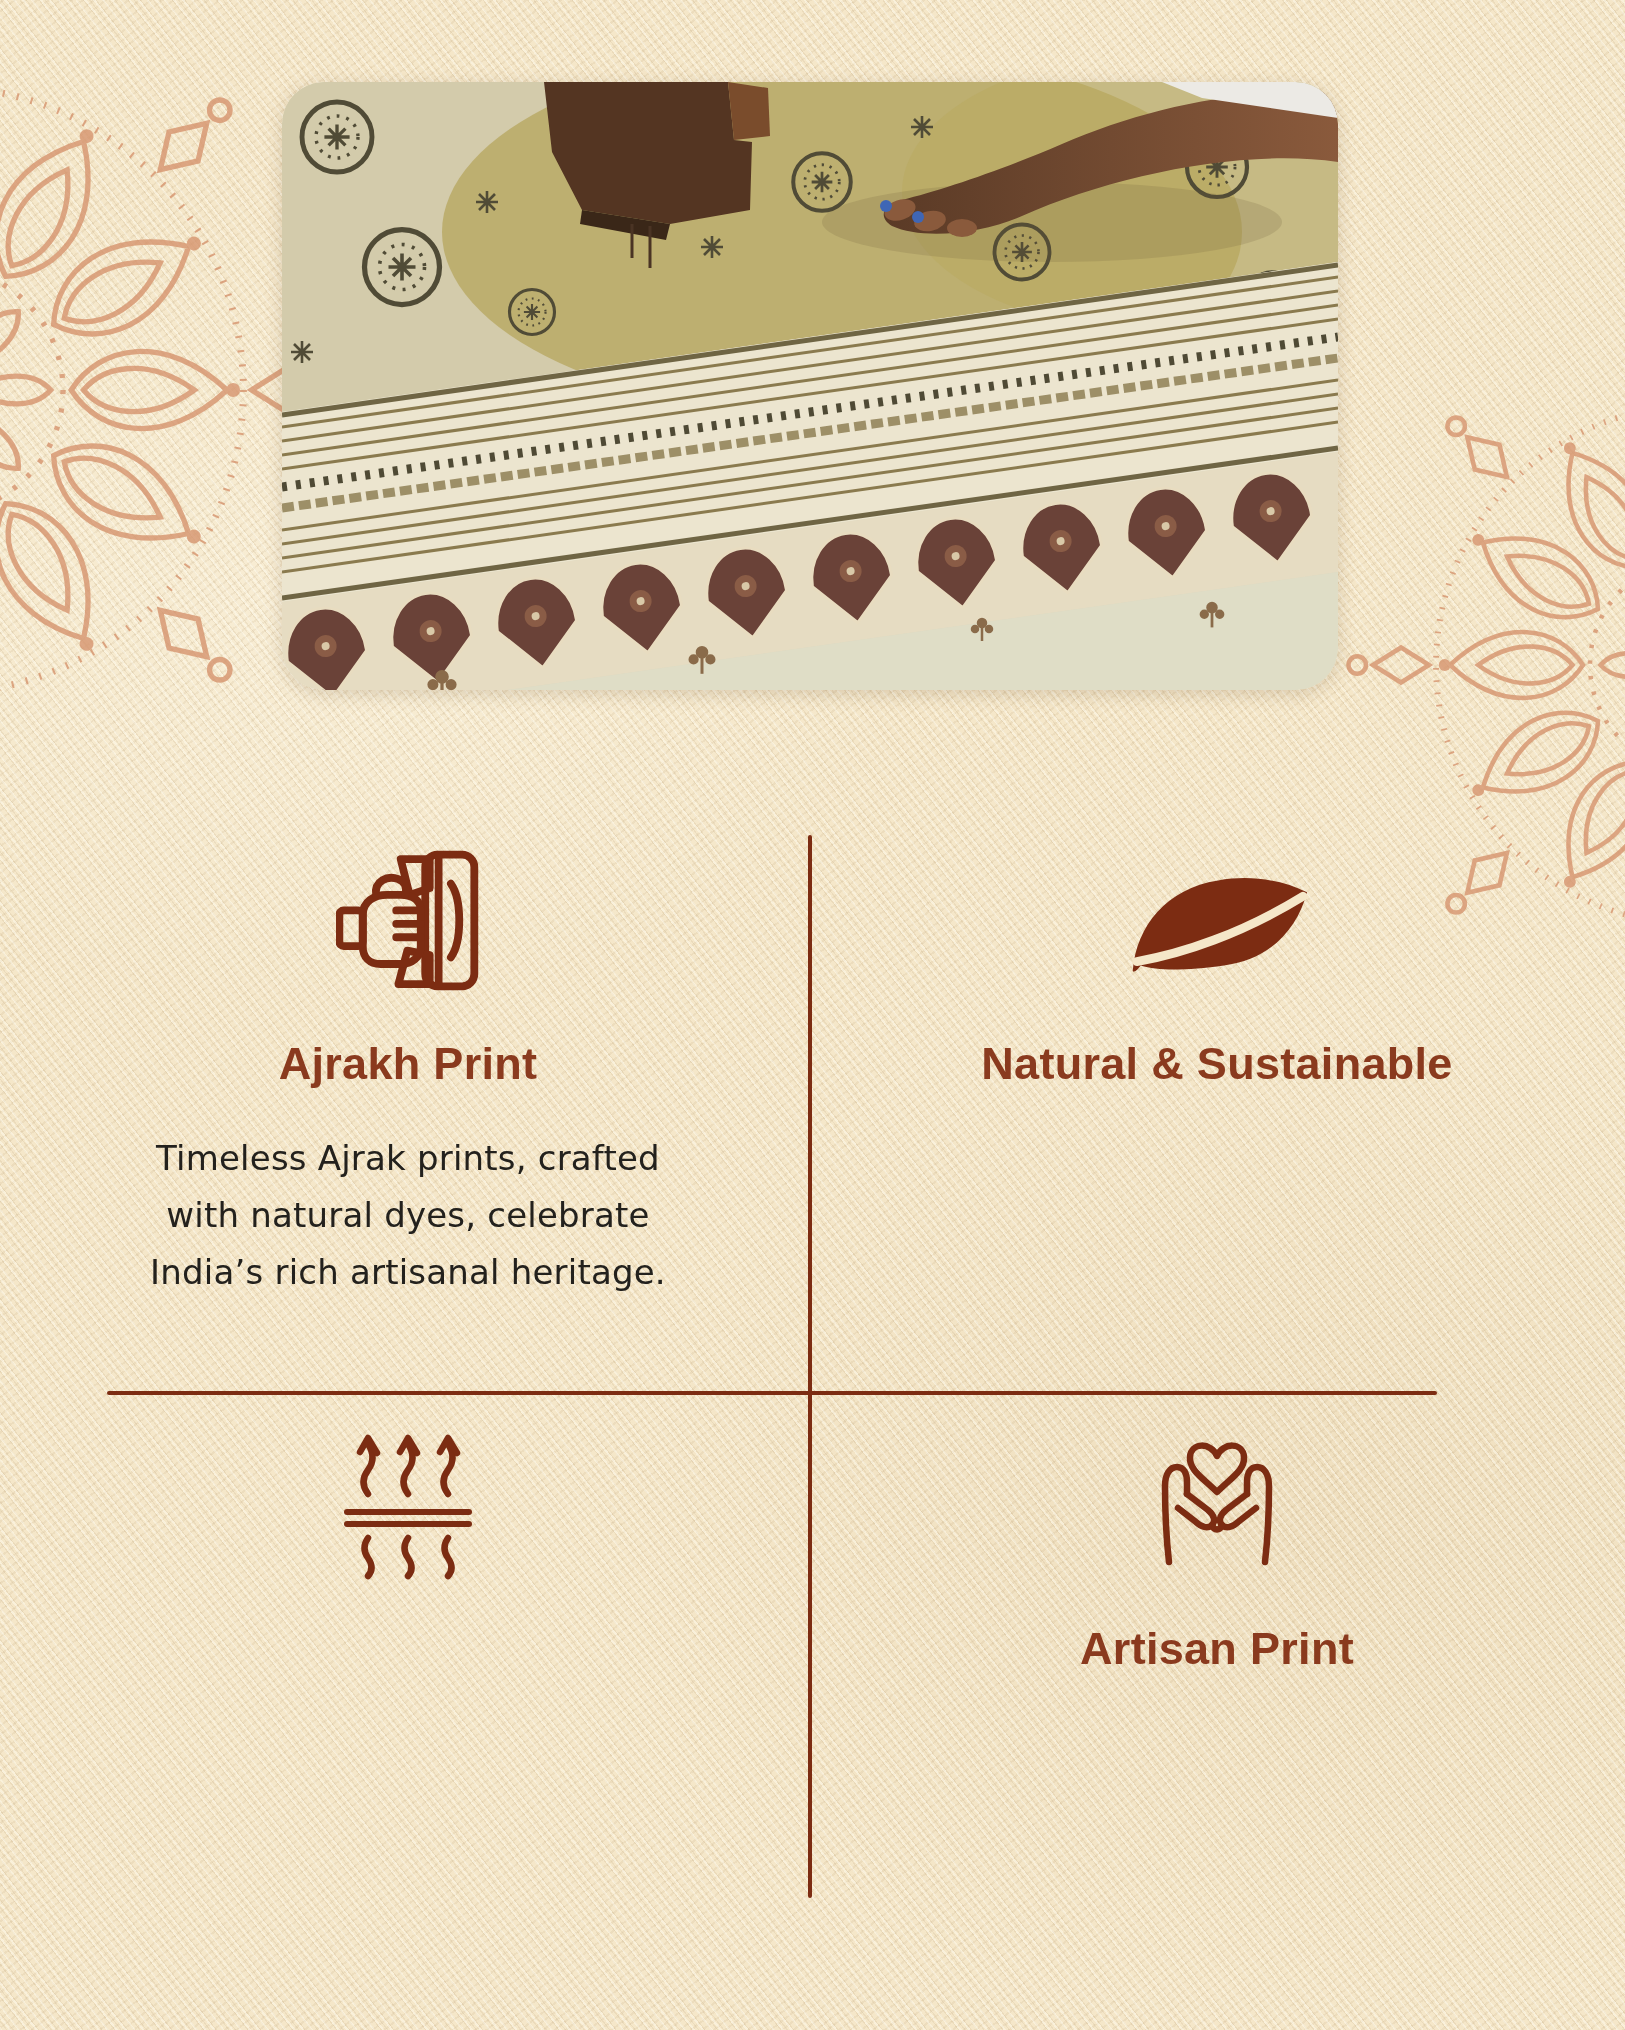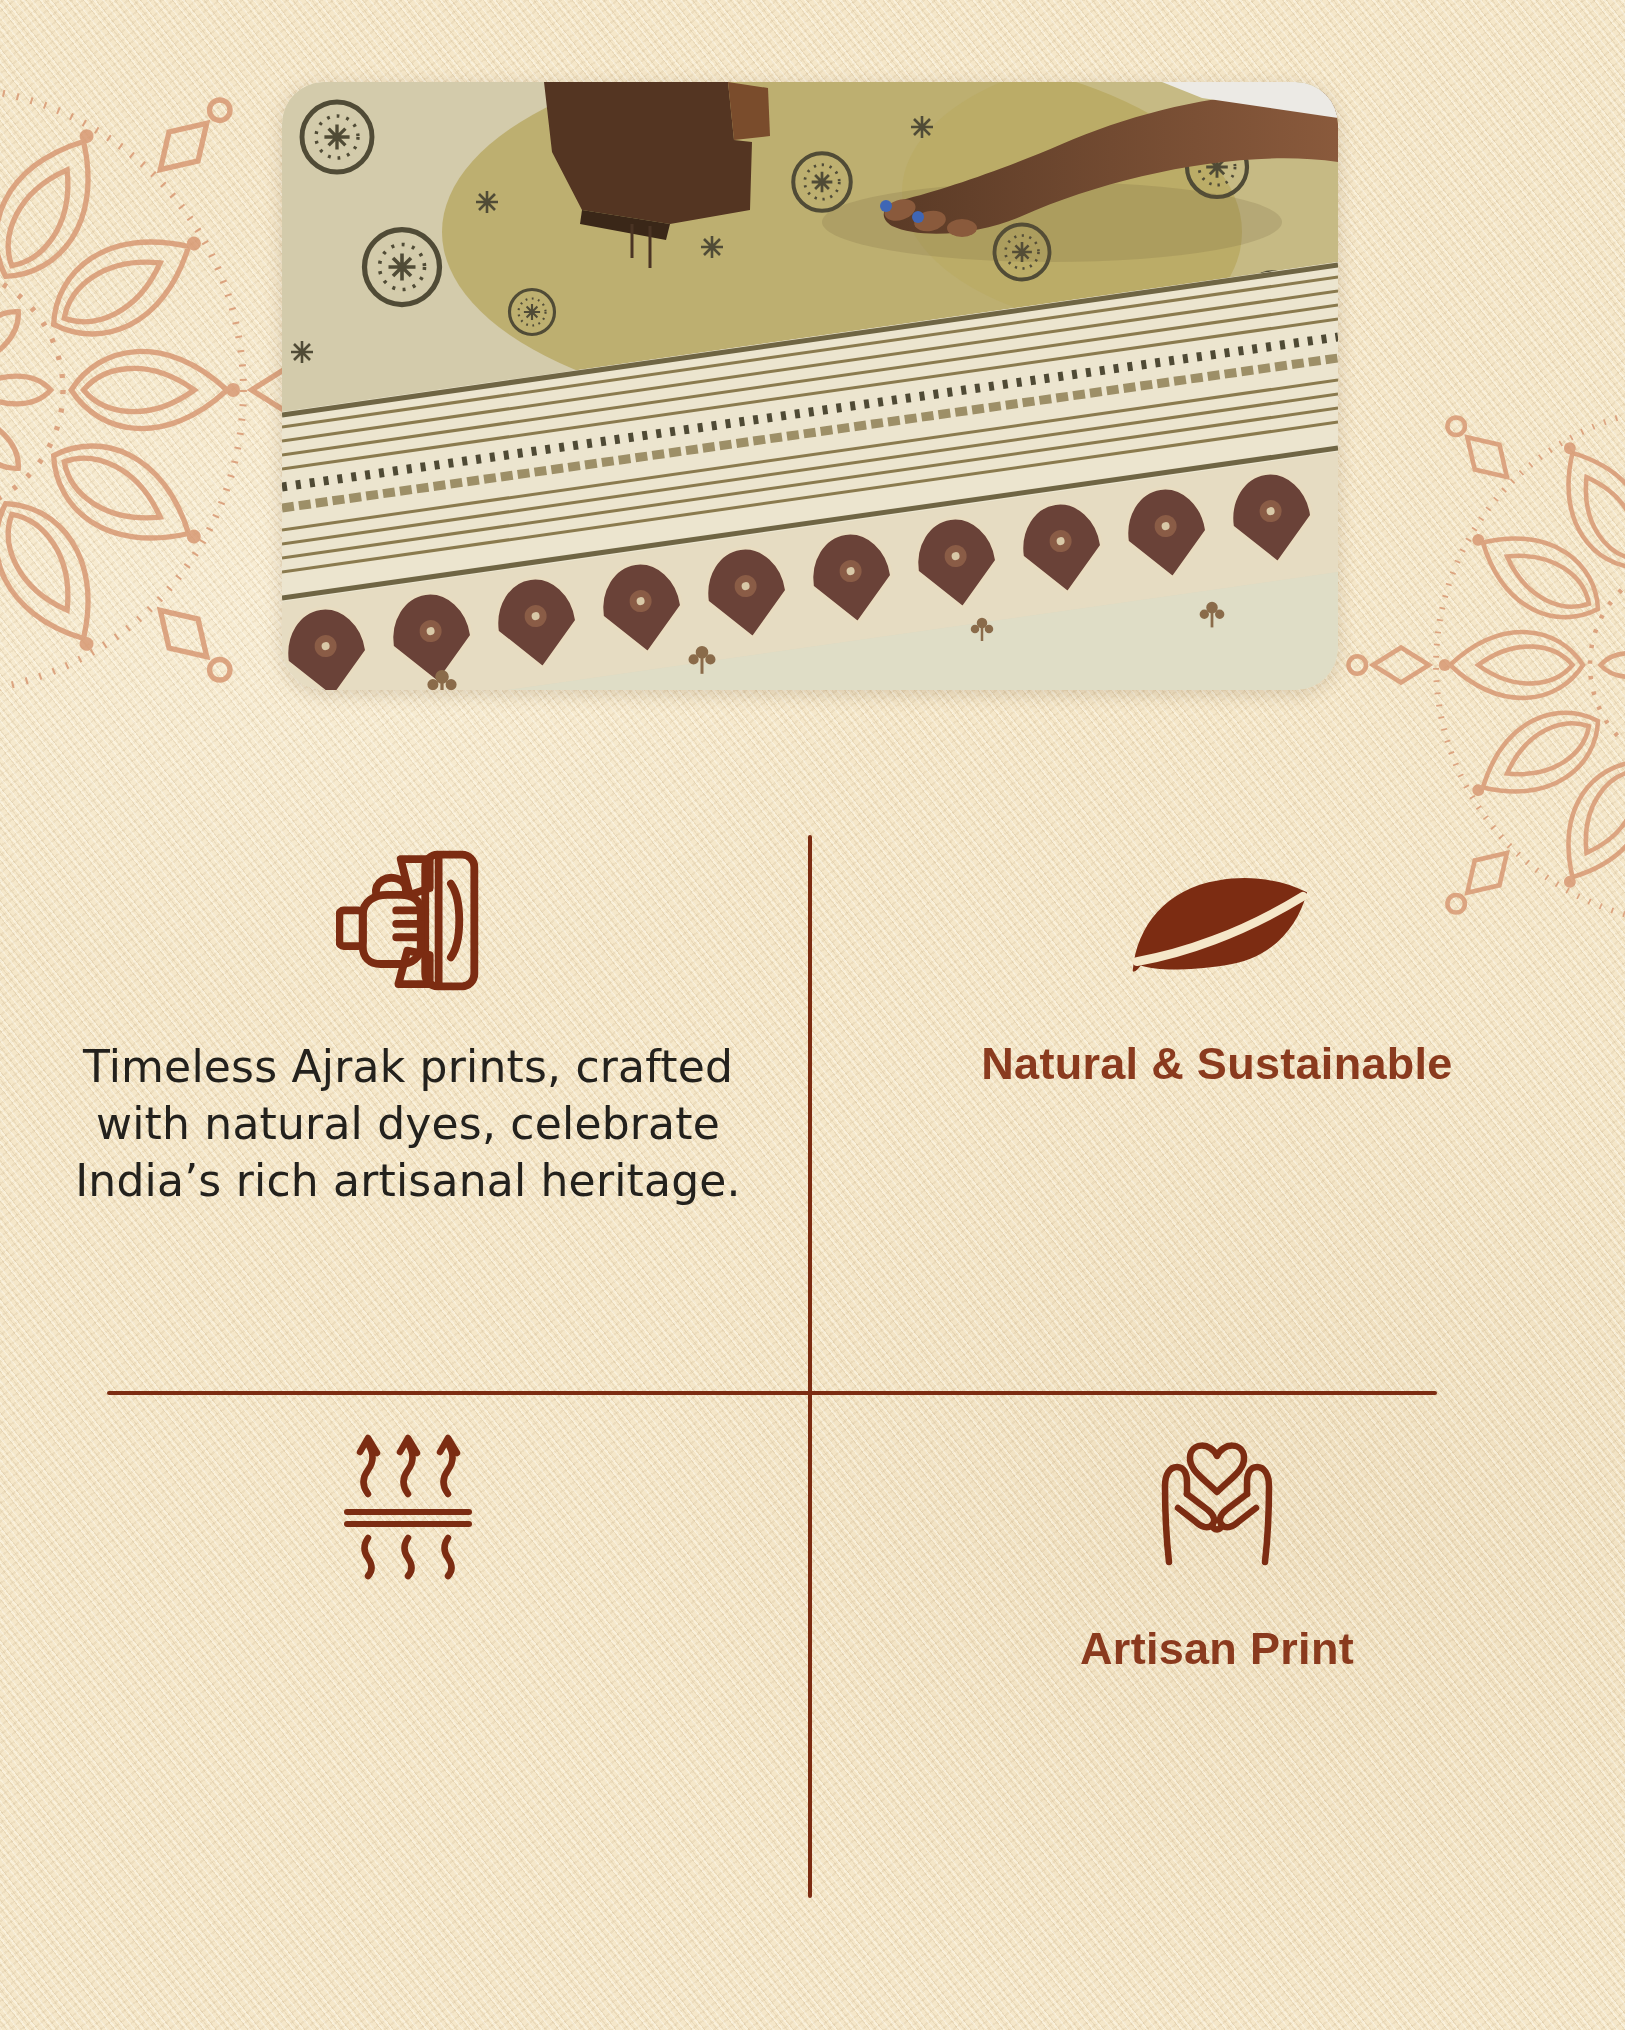--- a/index.html
+++ b/index.html
@@ -39,21 +39,21 @@
   .icon-box{height:160px;display:flex;align-items:center;justify-content:center;color:#7c2c12;}
   .icon-box svg{display:block;}
   .feature-title{
     margin-top:36px;
     font-size:45px;font-weight:700;color:#8a3a1e;letter-spacing:.3px;
     line-height:56px;
   }
   .feature-desc{
     margin-top:38px;
     font-family:"DejaVu Sans", sans-serif;
-    font-size:44px;line-height:57px;color:#23211d;
+    font-size:34px;line-height:57px;color:#23211d;
     white-space:pre-line;letter-spacing:.2px;
   }
   .hidden-defs{position:absolute;width:0;height:0;overflow:hidden;}
 </style>
 </head>
 <body>
 
 <svg class="hidden-defs" aria-hidden="true">
   <defs>
     <g id="mandala-art" fill="none" stroke="#d6946e" stroke-width="2.6">
@@ -228,20 +228,21 @@
         <line x1="92" y1="8" x2="92" y2="122"></line>
         <path d="M103,32 C113,46 113,84 103,98"></path>
         <path d="M58,10 L84,10 L84,36 L66,42 Z"></path>
         <path d="M64,92 L84,96 L84,122 L56,122 Z"></path>
         <path d="M24,60 C24,48 34,42 46,42 L58,42 C70,42 76,48 76,56 L76,88 C76,98 68,104 58,104 L40,104 C30,104 24,98 24,88 Z"></path>
         <path d="M36,42 C34,30 46,24 56,28 C62,30 64,36 62,42"></path>
         <path d="M54,56 H76 M54,68 H76 M54,80 H76"></path>
         <rect x="3" y="56" width="21" height="32" rx="4"></rect>
       </svg>
     </div>
+    <div class="feature-title">Ajrakh Print</div>
     <div class="feature-desc">Timeless Ajrak prints, crafted
 with natural dyes, celebrate
 India’s rich artisanal heritage.</div>
   </div>
 
   <div class="cell r1 c2">
     <div class="icon-box">
       <svg width="188" height="112" viewBox="0 0 190 112">
         <path d="M10,106 C14,62 44,24 96,16 C130,10 162,16 186,28 C176,66 148,96 102,102 C66,107 36,108 18,102 C12,110 9,109 10,106 Z" fill="currentColor"></path>
         <path d="M14,98 C60,90 120,70 182,32" fill="none" stroke="#f5e7c9" stroke-width="9" stroke-linecap="round"></path>

